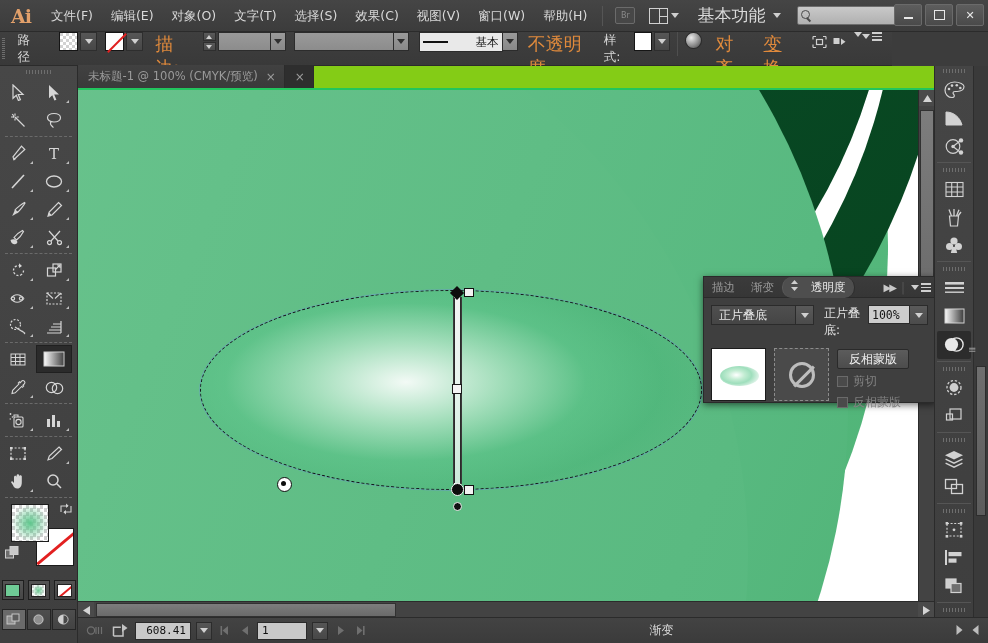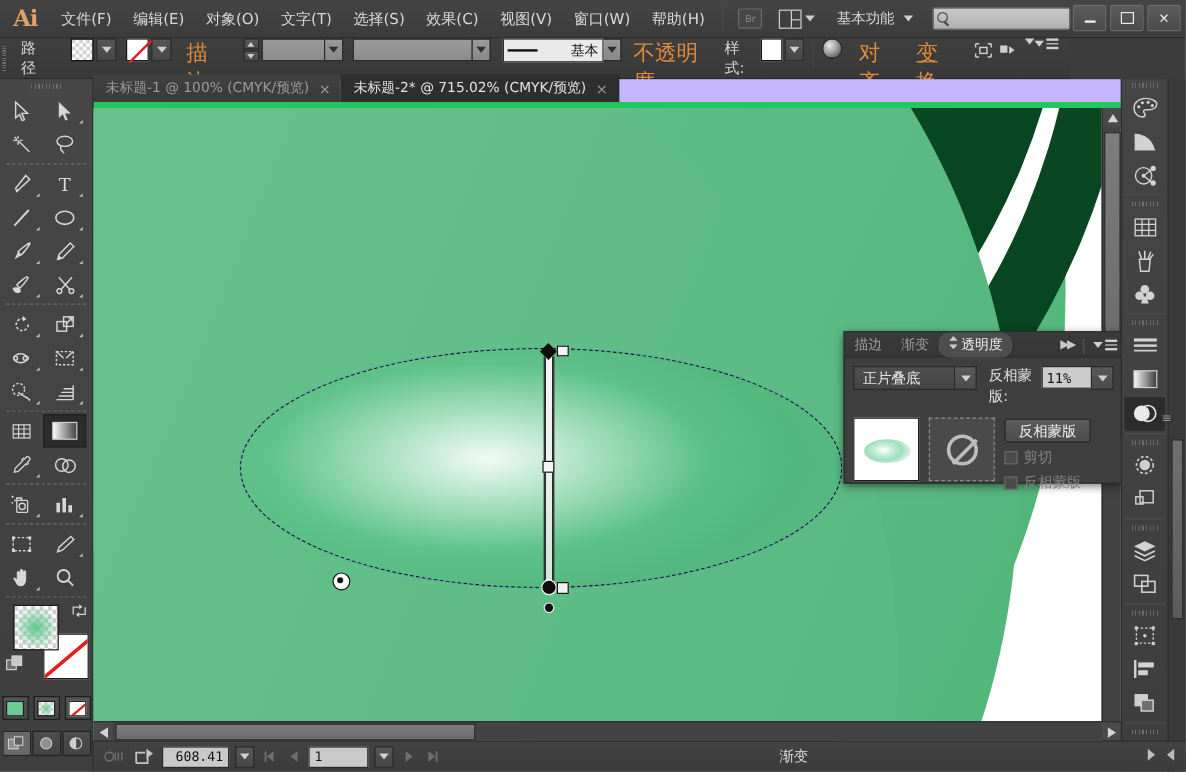--- a/index.html
+++ b/index.html
@@ -37,21 +37,21 @@
     width: 20px; height: 17px; margin-left: 6px;
     border: 1px solid #6b6b6b; color: #8a8a8a; font-size: 8px;
     display: flex; align-items: center; justify-content: center;
     border-radius: 2px; background: #474747;
   }
   .arrange-btn { margin-left: 14px; display: flex; align-items: center; gap: 3px; }
   .arrange-ico { width: 19px; height: 16px; border: 1.6px solid #d0d0d0; position: relative; }
   .arrange-ico:before { content:""; position:absolute; left:50%; top:0; width:1.6px; height:100%; background:#d0d0d0; }
   .arrange-ico:after  { content:""; position:absolute; left:50%; top:50%; width:50%; height:1.6px; background:#d0d0d0; }
   .caret-d { width:0;height:0;border-left:4px solid transparent;border-right:4px solid transparent;border-top:5px solid #cfcfcf; }
-  .ws-name { margin-left: 18px; font-size: 12px; color: #d9d9d9; }
+  .ws-name { margin-left: 18px; font-size: 17px; color: #d9d9d9; }
   .ws-caret { margin-left: 8px; }
   .searchbox {
     margin-left: 16px; width: 115px; height: 19px;
     background: linear-gradient(#c9c9c9, #b0b0b0);
     border: 1px solid #6d6d6d; border-radius: 2px;
     display: flex; align-items: center; padding-left: 3px;
   }
   .mag { width: 11px; height: 11px; position: relative; }
   .mag:before {
     content:""; position:absolute; left:0; top:0; width:7px; height:7px;
@@ -131,21 +131,21 @@
   }
   .ctrl-sep { width:1px; height:24px; background:#2e2e2e; border-right:1px solid #4f4f4f; margin:0 7px; }
   .icn-btn { width:22px;height:20px;display:flex;align-items:center;justify-content:center; }
   .panel-menu-ic { display:flex; align-items:center; gap:2px; }
   .pm-lines { display:flex; flex-direction:column; gap:2px; }
   .pm-lines i { display:block; width:10px; height:1.6px; background:#cfcfcf; }
 
   
   .tabbar {
     position:absolute; left:78px; top:66px; width:856px; height:24px;
-    background:#c4b5fd; border-bottom:5px solid #22c55e;
+    background:#84cc16; border-bottom:2px solid #22c55e;
     display:flex; align-items:flex-end;
   }
   .doctab {
     height:23px; display:flex; align-items:center; gap:8px;
     padding:0 8px 0 10px; font-size:11.5px; color:#9a9a9a;
     background: linear-gradient(#414141,#3a3a3a);
     border-right:1px solid #2b2b2b; white-space:nowrap;
   }
   .doctab.active { background:#2e2e2e; color:#e2e2e2; }
   .tab-x { font-size:12px; color:#9d9d9d; }
@@ -352,21 +352,21 @@
   }
   .tp-tabs {
     height:21px; display:flex; align-items:center;
     background: linear-gradient(#3b3b3b,#363636); border-bottom:1px solid #2a2a2a;
     position:relative;
   }
   .tp-tab {
     padding:0 8px; height:21px; line-height:21px; font-size:11.5px; color:#9c9c9c;
   }
   .tp-tab.active {
-    background:#4e4e4e; color:#ececec; display:flex; align-items:center; gap:3px;
+    background:#4e4e4e; color:#ececec; display:flex; align-items:center; gap:13px;
     border-left:1px solid #5a5a5a; border-right:1px solid #2d2d2d;border-radius:10px;
   }
   .tp-dd-right { position:absolute; right:4px; top:0; height:21px; display:flex; align-items:center; gap:6px; }
   .dblarrow { color:#c8c8c8; font-size:10px; letter-spacing:-2px; }
   .tp-row1 { display:flex; align-items:flex-start; padding:7px 7px 0 7px; gap:6px; }
   .blend-combo {
     width:85px; height:20px; background: linear-gradient(#4f4f4f,#454545);
     border:1px solid #2b2b2b; display:flex; align-items:center;
     padding-left:7px; font-size:12px; color:#e6e6e6;
   }
@@ -595,21 +595,20 @@
         </span>
     </div>
   </div>
 
   <div class="tabbar">
     <div class="doctab">
       <span>未标题-1 @ 100% (CMYK/预览)</span>
       <span class="tab-x">×</span>
     </div>
     <div class="doctab active">
-      <span>未标题-2* @ 715.02% (CMYK/预览)</span>
       <span class="tab-x">×</span>
     </div>
   </div>
 
   <div class="toolbar">
     <div class="tb-grip">
         <i></i>
       </div>
 
     <div class="tb-grid">
@@ -1004,23 +1003,23 @@
       </div>
     </div>
 
     <div class="tp-row1">
       <div style="display:flex;">
         <div class="blend-combo">正片叠底</div>
         <div class="blend-btn">
             <span class="tri-d"></span>
           </div>
       </div>
-      <div class="op-lbl">反相蒙版:</div>
+      <div class="op-lbl">正片叠底:</div>
       <div style="display:flex;">
-        <div class="op-val">11%</div>
+        <div class="op-val">100%</div>
         <div class="blend-btn">
             <span class="tri-d"></span>
           </div>
       </div>
     </div>
 
     <div class="tp-row2">
       <div class="thumb-art">
           <i></i>
         </div>

